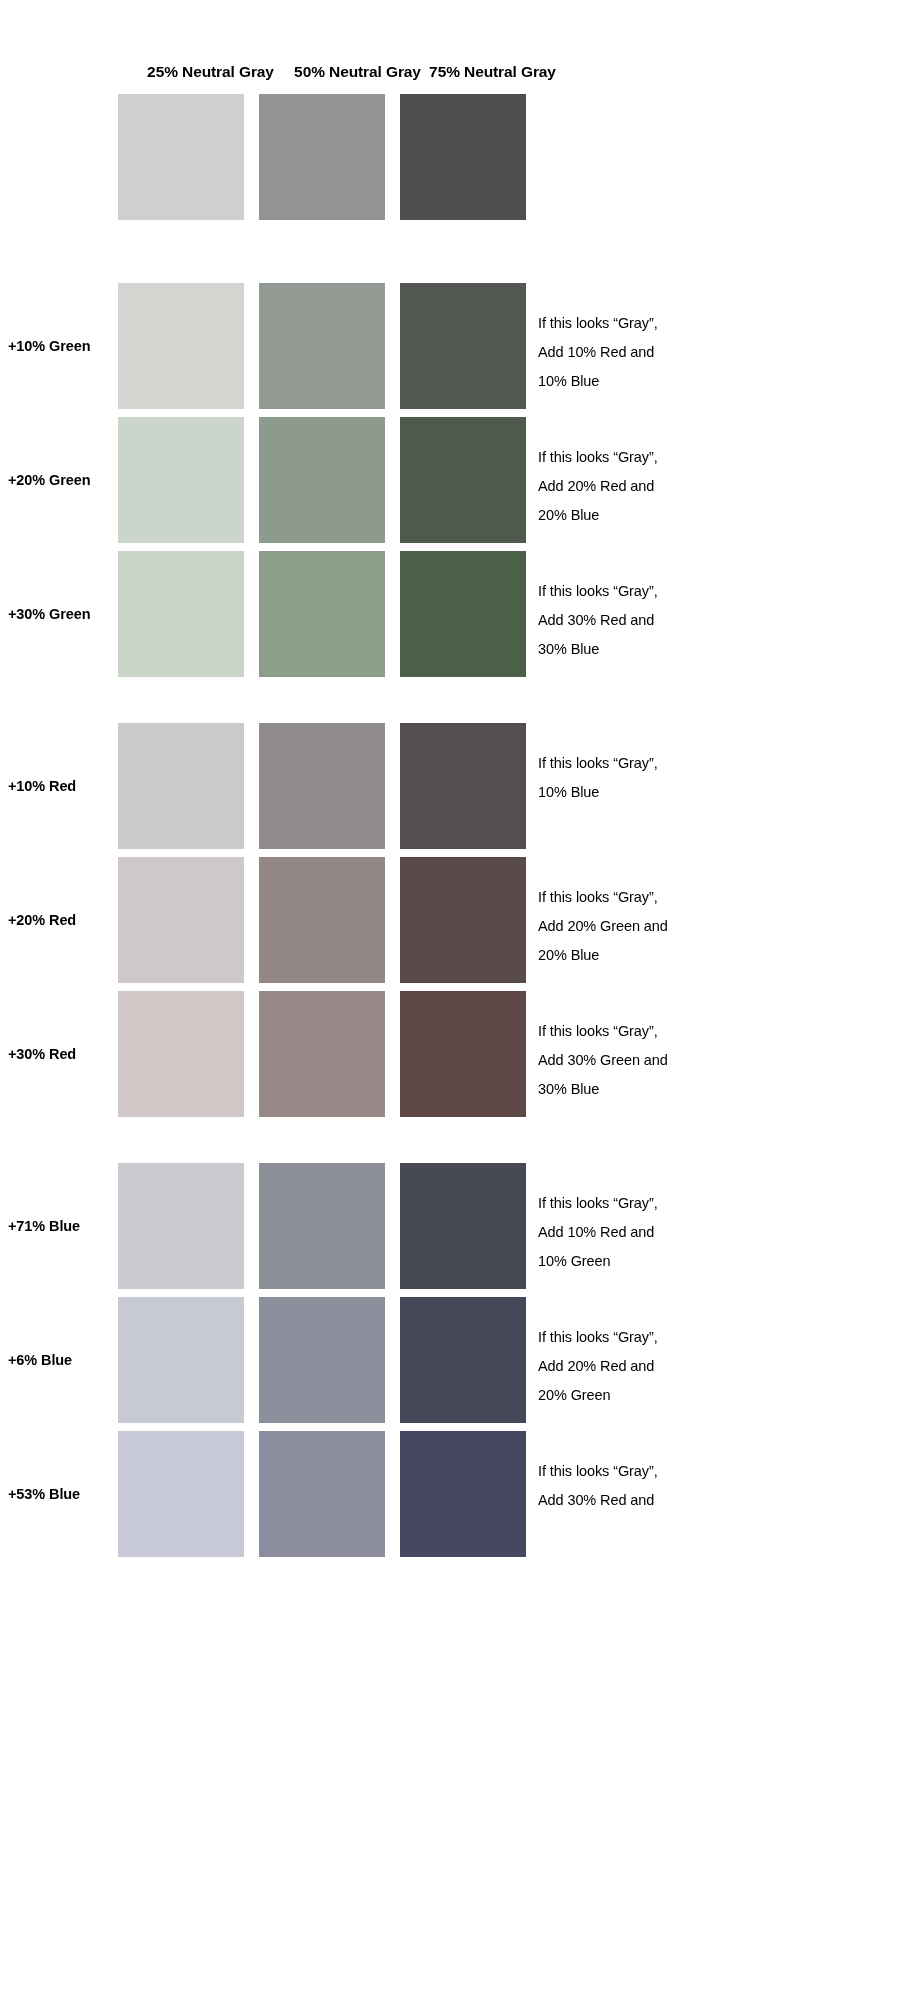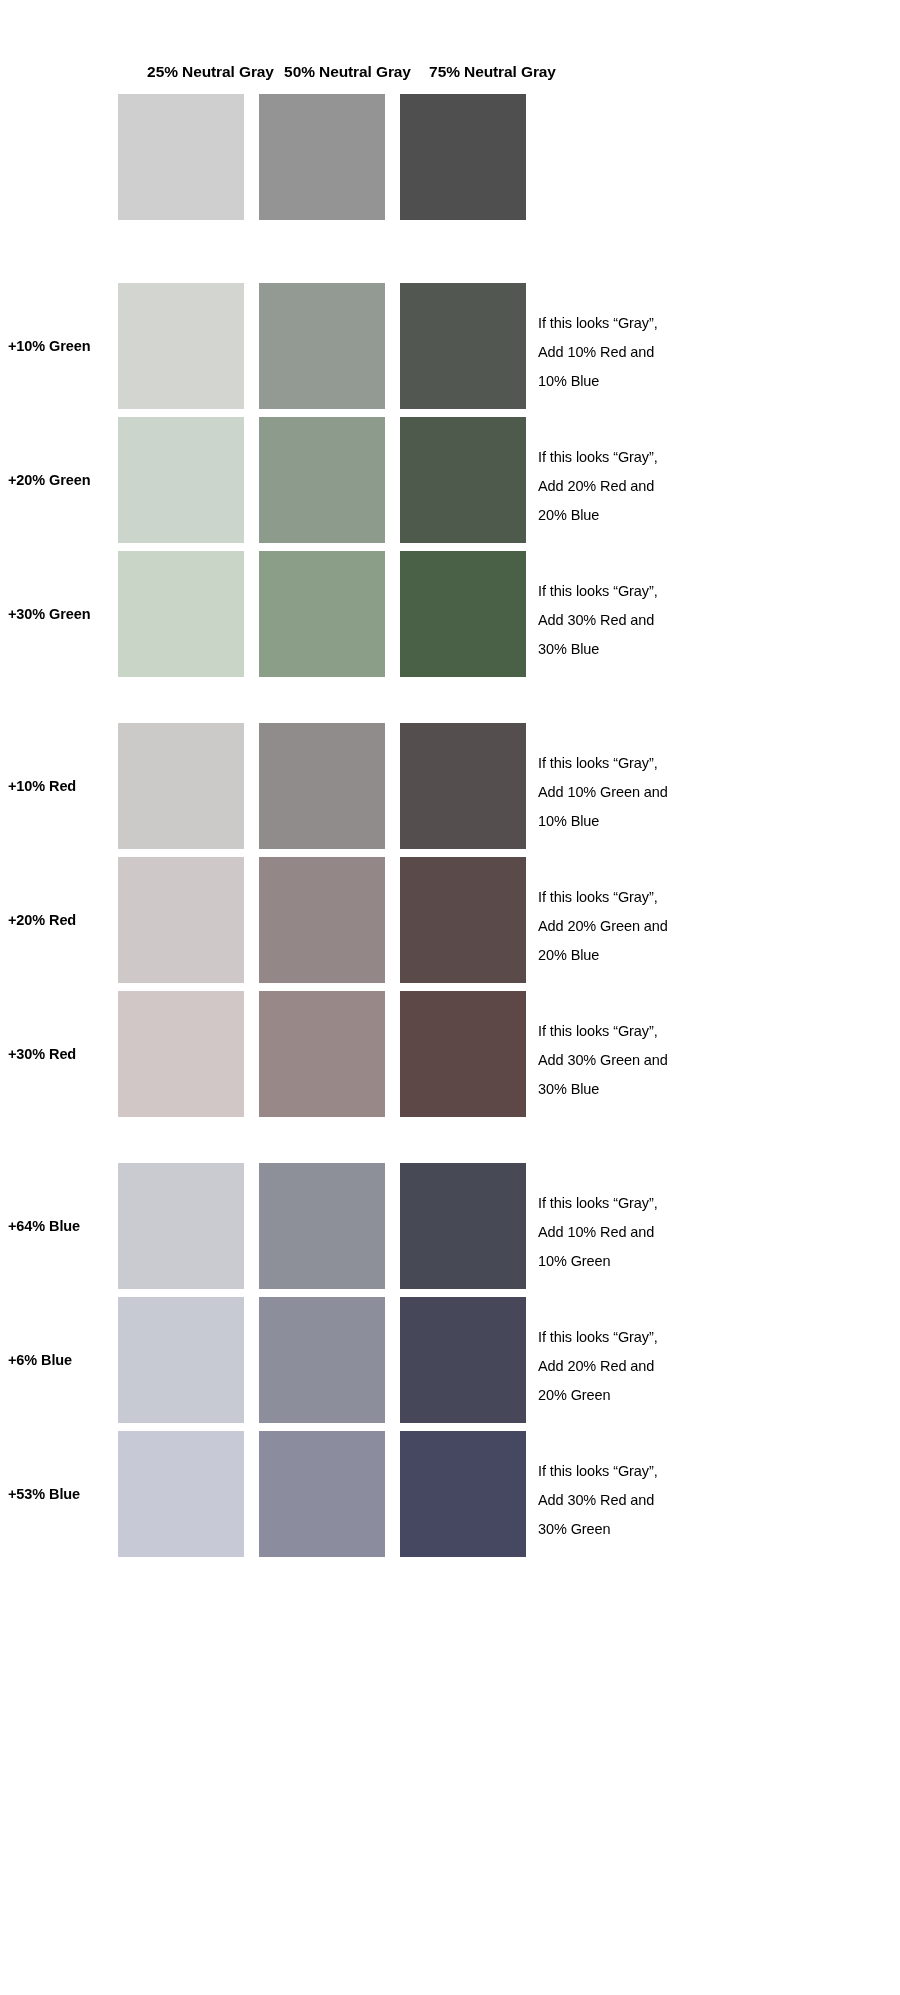--- a/index.html
+++ b/index.html
@@ -35,21 +35,21 @@
     top: 0;
     width: 185px;
     text-align: center;
     font-size: 15.5px;
     font-weight: bold;
     letter-spacing: -0.1px;
     line-height: 20px;
     white-space: nowrap;
   }
   .col-header.c0 { left: 118px; }
-  .col-header.c1 { left: 255px; }
+  .col-header.c1 { left: 243px; padding-left: 22px; }
   .col-header.c2 { left: 400px; }
 
   
   .row {
     position: absolute;
     left: 0;
     width: 900px;
     height: 126px;
   }
   .row .swatch {
@@ -136,21 +136,20 @@
           <span>30% Blue</span>
         </div>
       </div>
       <div class="row" style="top: 723px;">
         <div class="row-label">+10% Red</div>
         <div class="swatch s0" style="background: rgb(204, 201, 201);"></div>
         <div class="swatch s1" style="background: rgb(145, 140, 140);"></div>
         <div class="swatch s2" style="background: rgb(85, 78, 78);"></div>
         <div class="row-note">
           <span>If this looks “Gray”,</span>
-          <span>Add 10% Green and</span>
           <span>10% Blue</span>
         </div>
       </div>
       <div class="row" style="top: 857px;">
         <div class="row-label">+20% Red</div>
         <div class="swatch s0" style="background: rgb(207, 200, 200);"></div>
         <div class="swatch s1" style="background: rgb(148, 135, 135);"></div>
         <div class="swatch s2" style="background: rgb(90, 74, 74);"></div>
         <div class="row-note">
           <span>If this looks “Gray”,</span>
@@ -163,21 +162,21 @@
         <div class="swatch s0" style="background: rgb(210, 199, 199);"></div>
         <div class="swatch s1" style="background: rgb(152, 136, 136);"></div>
         <div class="swatch s2" style="background: rgb(94, 71, 71);"></div>
         <div class="row-note">
           <span>If this looks “Gray”,</span>
           <span>Add 30% Green and</span>
           <span>30% Blue</span>
         </div>
       </div>
       <div class="row" style="top: 1163px;">
-        <div class="row-label">+64% Blue</div>
+        <div class="row-label">+71% Blue</div>
         <div class="swatch s0" style="background: rgb(201, 203, 208);"></div>
         <div class="swatch s1" style="background: rgb(142, 144, 153);"></div>
         <div class="swatch s2" style="background: rgb(71, 74, 84);"></div>
         <div class="row-note">
           <span>If this looks “Gray”,</span>
           <span>Add 10% Red and</span>
           <span>10% Green</span>
         </div>
       </div>
       <div class="row" style="top: 1297px;">
@@ -192,18 +191,17 @@
         </div>
       </div>
       <div class="row" style="top: 1431px;">
         <div class="row-label">+53% Blue</div>
         <div class="swatch s0" style="background: rgb(199, 201, 214);"></div>
         <div class="swatch s1" style="background: rgb(139, 141, 158);"></div>
         <div class="swatch s2" style="background: rgb(69, 72, 96);"></div>
         <div class="row-note">
           <span>If this looks “Gray”,</span>
           <span>Add 30% Red and</span>
-          <span>30% Green</span>
         </div>
       </div>
     </div>
 
 </div>
 
 </body></html>

